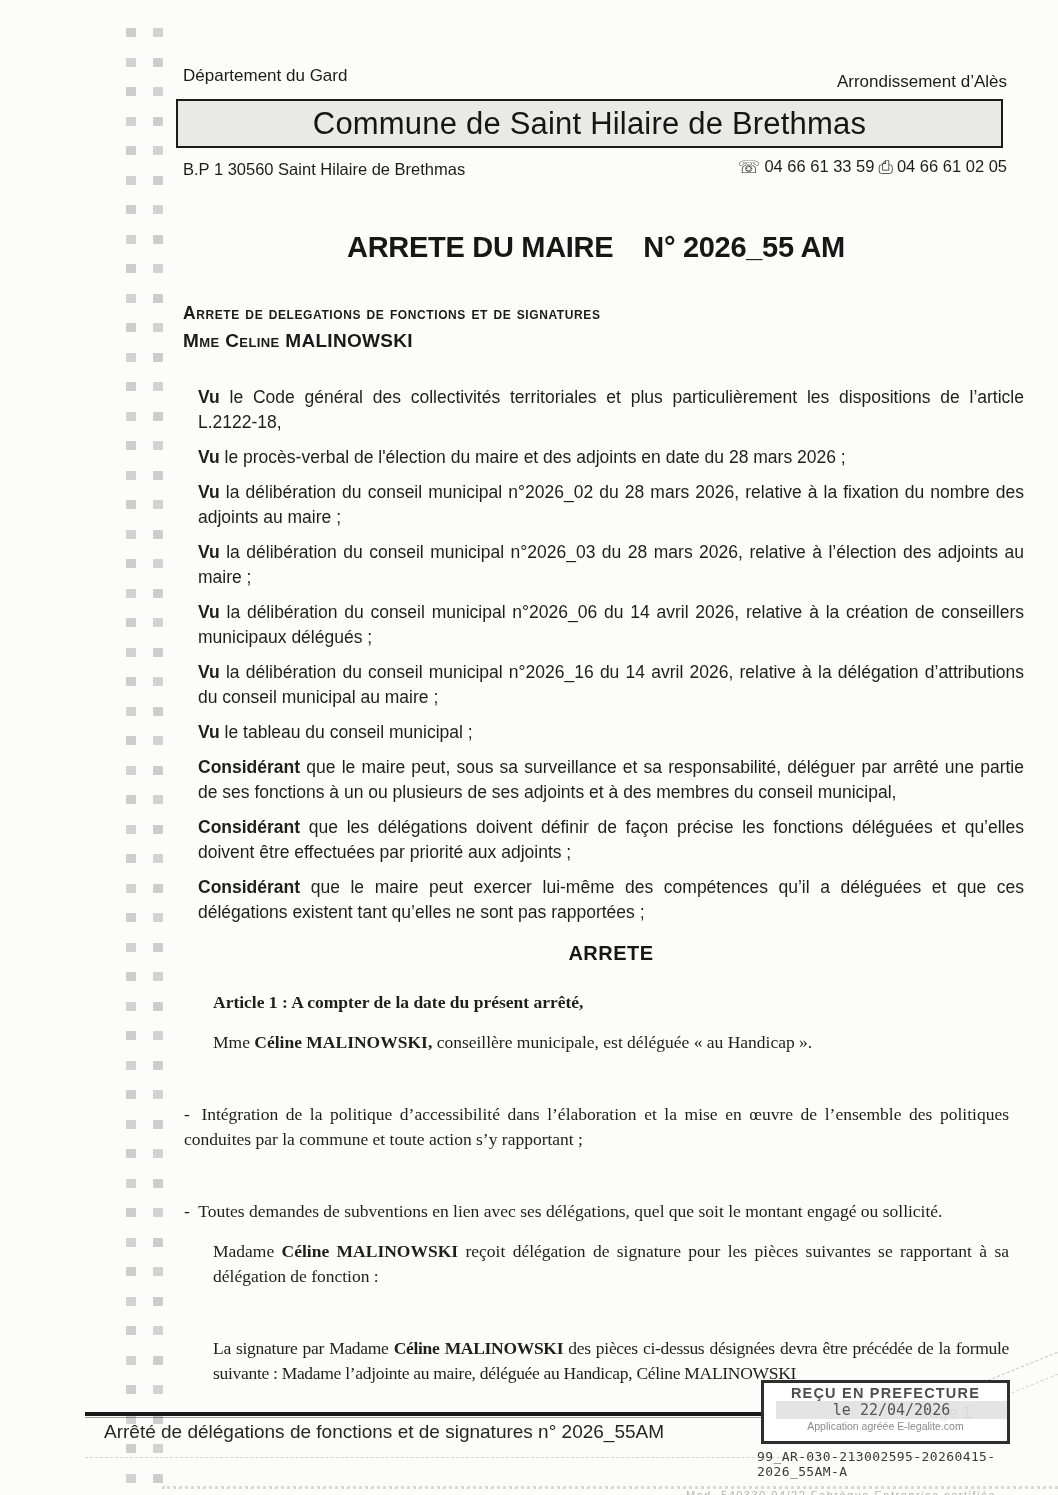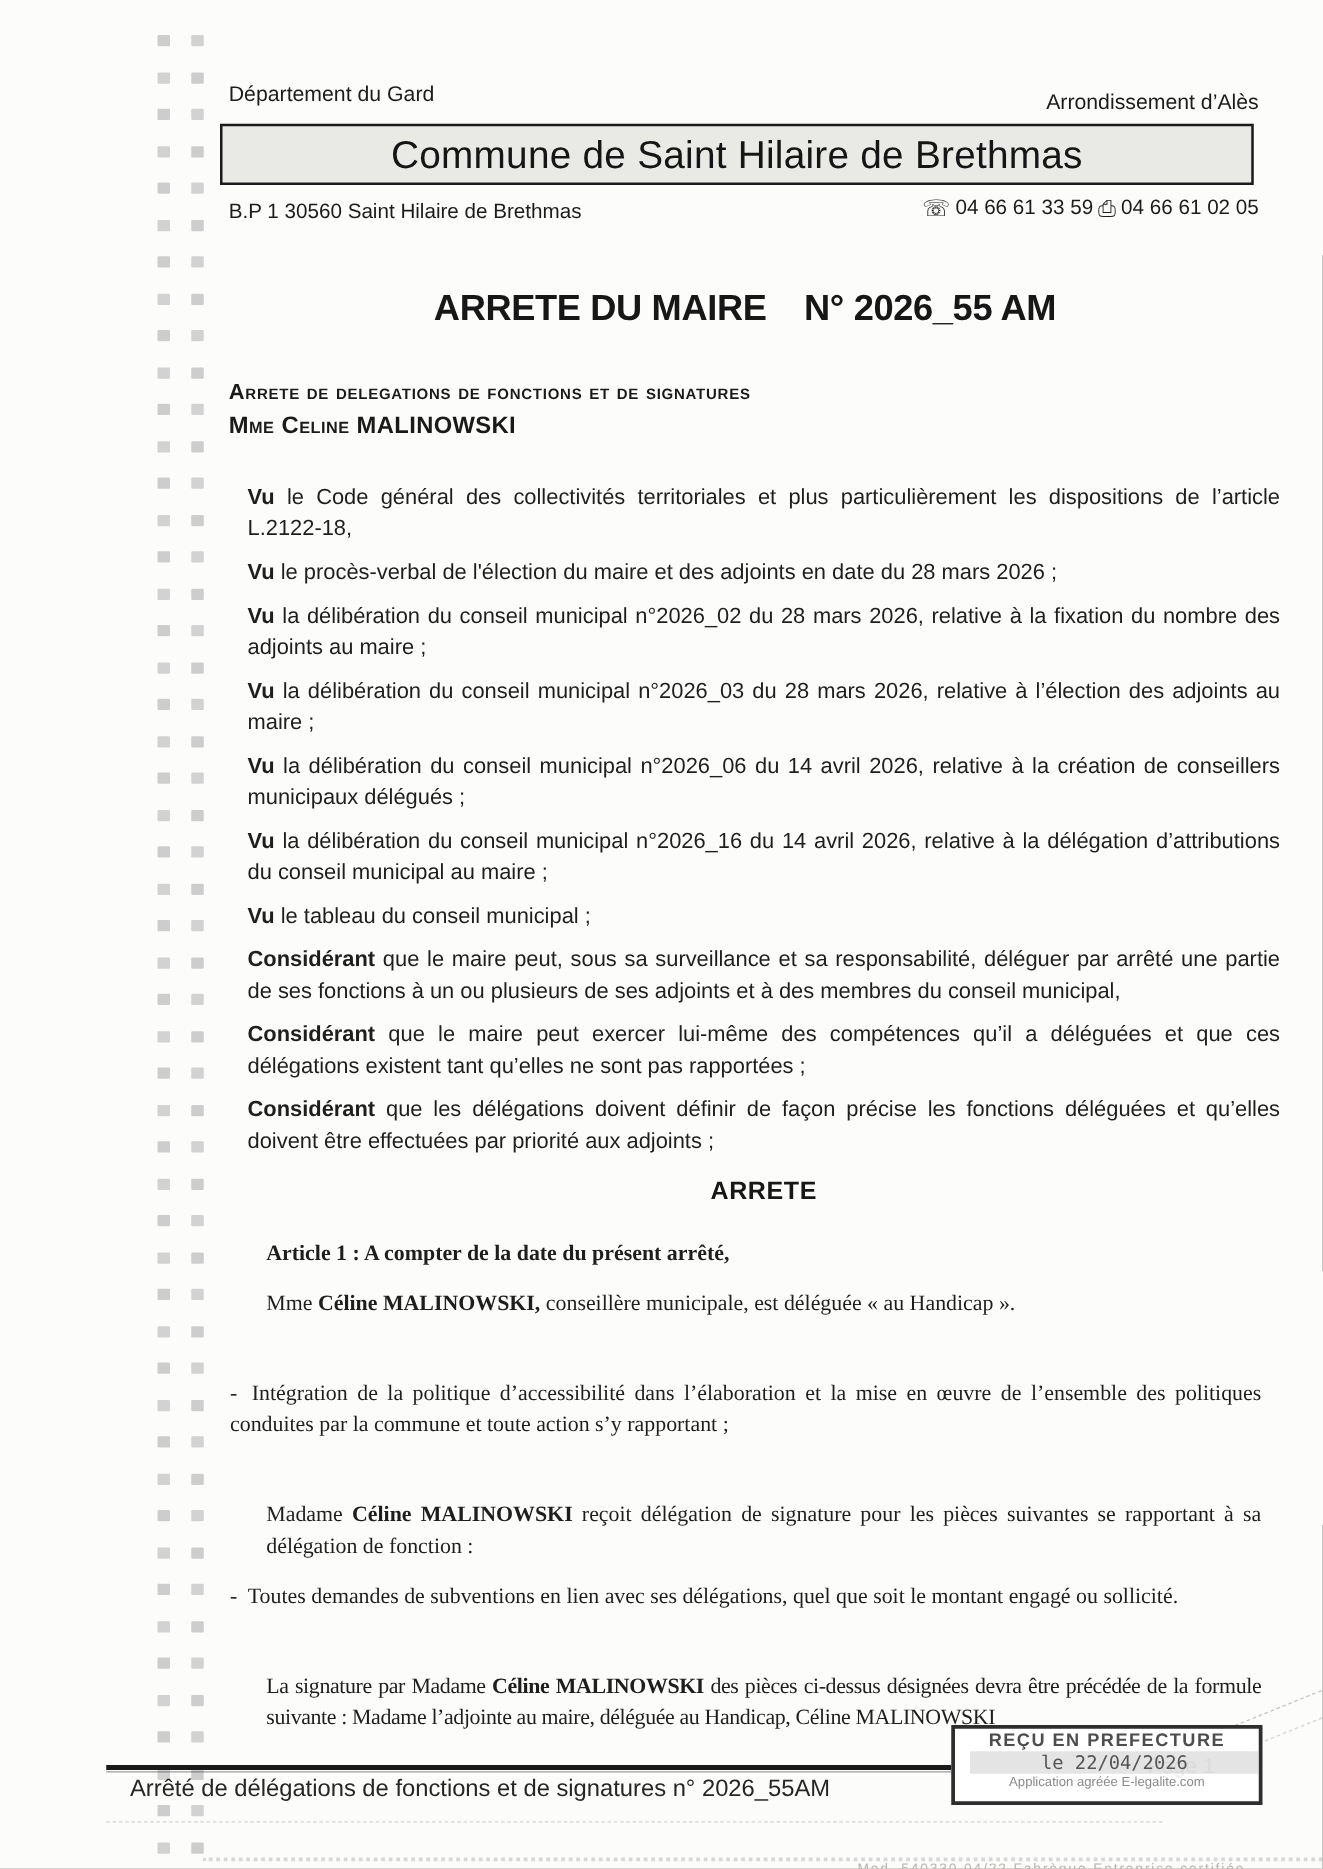--- a/index.html
+++ b/index.html
@@ -216,44 +216,45 @@
 
   <p><b>Vu</b><span> la délibération du conseil municipal n°2026_06 du 14 avril 2026, relative à la création de conseillers municipaux délégués ;</span></p>
 
   <p><b>Vu</b><span> la délibération du conseil municipal n°2026_16 du 14 avril 2026, relative à la délégation d’attributions du conseil municipal au maire ;</span></p>
 
   <p><b>Vu</b><span> le tableau du conseil municipal ;</span></p>
 
   <p><b>Considérant</b><span> que le maire peut, sous sa surveillance et sa responsabilité, déléguer par arrêté une partie de ses fonctions à un ou plusieurs de ses adjoints et à des membres du conseil municipal,</span></p>
 
 
+  <p><b>Considérant</b><span> que les délégations doivent définir de façon précise les fonctions déléguées et qu’elles doivent être effectuées par priorité aux adjoints ;</span></p>
+
   <p><b>Considérant</b><span> que le maire peut exercer lui-même des compétences qu’il a déléguées et que ces délégations existent tant qu’elles ne sont pas rapportées ;</span></p>
-
-  <p><b>Considérant</b><span> que les délégations doivent définir de façon précise les fonctions déléguées et qu’elles doivent être effectuées par priorité aux adjoints ;</span></p>
 </div>
     <div class="section-heading">ARRETE</div>
     <div class="article" id="article-host">
         <div class="line normal"><b>Article 1 : A compter de la date du présent arrêté,</b></div>
         <div class="line normal"><span>Mme </span><b>Céline MALINOWSKI,</b><span> conseillère municipale, est déléguée « au Handicap ».</span></div>
         <div class="spacer"></div>
         <div class="line bullet"><span class="dash">- </span><span>Intégration de la politique d’accessibilité dans l’élaboration et la mise en œuvre de l’ensemble des politiques conduites par la commune et toute action s’y rapportant ;</span></div>
         <div class="spacer"></div>
+        <div class="line bullet"><span class="dash">- </span><span>Toutes demandes de subventions en lien avec ses délégations, quel que soit le montant engagé ou sollicité.</span></div>
         <div class="line normal"><span>Madame </span><b>Céline MALINOWSKI</b><span> reçoit délégation de signature pour les pièces suivantes se rapportant à sa délégation de fonction :</span></div>
-        <div class="line bullet"><span class="dash">- </span><span>Toutes demandes de subventions en lien avec ses délégations, quel que soit le montant engagé ou sollicité.</span></div>
         <div class="spacer"></div>
         <div class="line normal tight"><span>La signature par Madame </span><b>Céline MALINOWSKI</b><span> des pièces ci-dessus désignées devra être précédée de la formule suivante : Madame l’adjointe au maire, déléguée au Handicap, Céline MALINOWSKI</span></div>
       </div>
   </div>
 
   <div class="page-number">Page 1</div>
   <div class="stamp">
     <div class="stamp-l1">REÇU EN PREFECTURE</div>
     <div class="stamp-l2">le 22/04/2026</div>
     <div class="stamp-l3">Application agréée E-legalite.com</div>
   </div>
+  <div class="stamp-code">99_AR-030-213002595-20260415-2026_55AM-A</div>
 
   <div class="footer-rule"></div>
   <div class="footer-text">Arrêté de délégations de fonctions et de signatures n° 2026_55AM</div>
   <div class="footer-dashed"></div>
   <div class="print-note">Mod. 540330  04/22  Fabrègue  Entreprise certifiée  Imprim’vert</div>
   <div class="bottom-dots"></div>
   <div class="artifact1"></div>
   <div class="artifact2"></div>
 </div>
 

